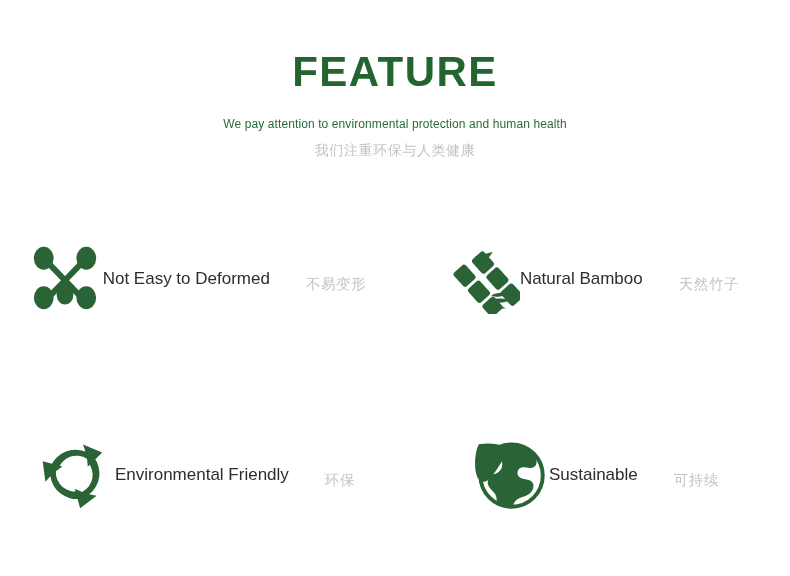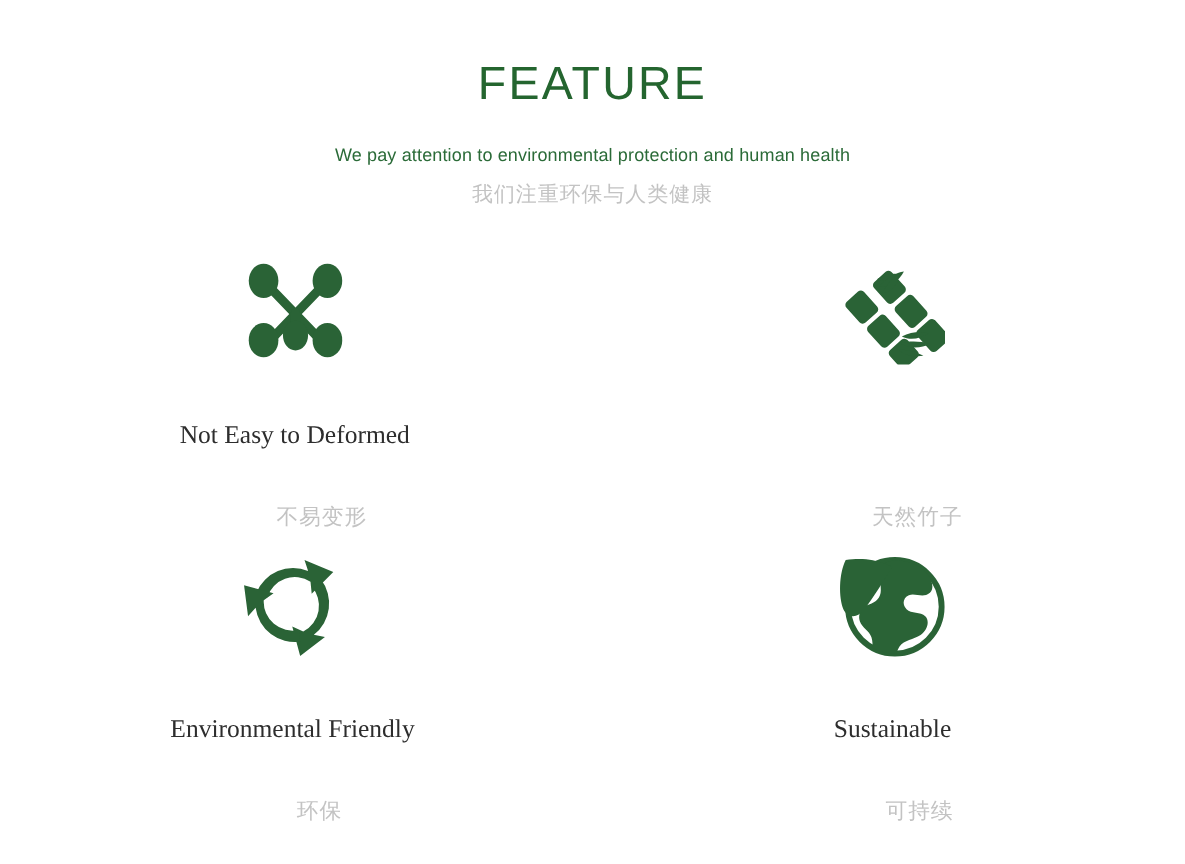--- a/index.html
+++ b/index.html
@@ -24,26 +24,26 @@
     box-sizing: border-box;
     padding-top: 36px;
   }
 
   
   .header {
     width: 100%;
     text-align: center;
   }
   .title {
-    font-size: 31px;
-    font-weight: normal;
+    font-size: 42px;
+    font-weight: bold;
     color: #24652f;
     letter-spacing: 1.5px;
     line-height: 1.05;
-    margin: 4px;
+    margin: 14px;
   }
   .subtitle-en {
     font-size: 12px;
     color: #2b6b38;
     margin-top: 23px;
     line-height: 1.2;
     letter-spacing: 0.1px;
   }
   .subtitle-cn {
     font-size: 14px;
@@ -64,25 +64,24 @@
     display: flex;
     flex-direction: row;
     width: 790px;
   }
   .row-1 { height: 196px; }
   .row-2 { height: 196px; }
 
   .cell {
     flex: 1 1 0;
     display: flex;
-    flex-direction: column;
+    flex-direction: row;
     align-items: center;
-    justify-content: space-between;
+    justify-content: center;
     box-sizing: border-box;
-    font-family: Liberation Serif, serif;
   }
   
   .cell-a { padding-left: 0px; }
   .cell-b { padding-left: 4px; }
   .cell-c { padding-left: 10px; }
 
   .icon-wrap {
     height: 96px;
     display: flex;
     align-items: center;
@@ -163,20 +162,21 @@
               <path d="M37 21 C45 16 54 15 60 17 C53 21 45 24 37 21 Z"></path>
               <path d="M39 28 C46 20 55 15 62 14 C57 23 49 29 39 28 Z"></path>
               <path d="M42 34 C46 26 52 19 58 15 C57 25 51 33 42 34 Z"></path>
 
               <path d="M60 74 C68 70 78 69 85 71 C77 76 68 78 60 74 Z"></path>
               <path d="M58 80 C67 78 78 78 86 81 C78 85 67 86 58 80 Z"></path>
               <path d="M57 86 C64 86 74 88 80 92 C72 93 62 92 57 86 Z"></path>
             </g>
           </svg>
         </div>
+        <div class="label-en">Natural Bamboo</div>
         <div class="label-cn">天然竹子</div>
       </div>
 
     </div>
 
     <div class="row row-2">
 
       <div class="cell cell-a">
         <div class="icon-wrap">
           <svg width="80" height="80" viewBox="0 0 100 100" aria-hidden="true">

